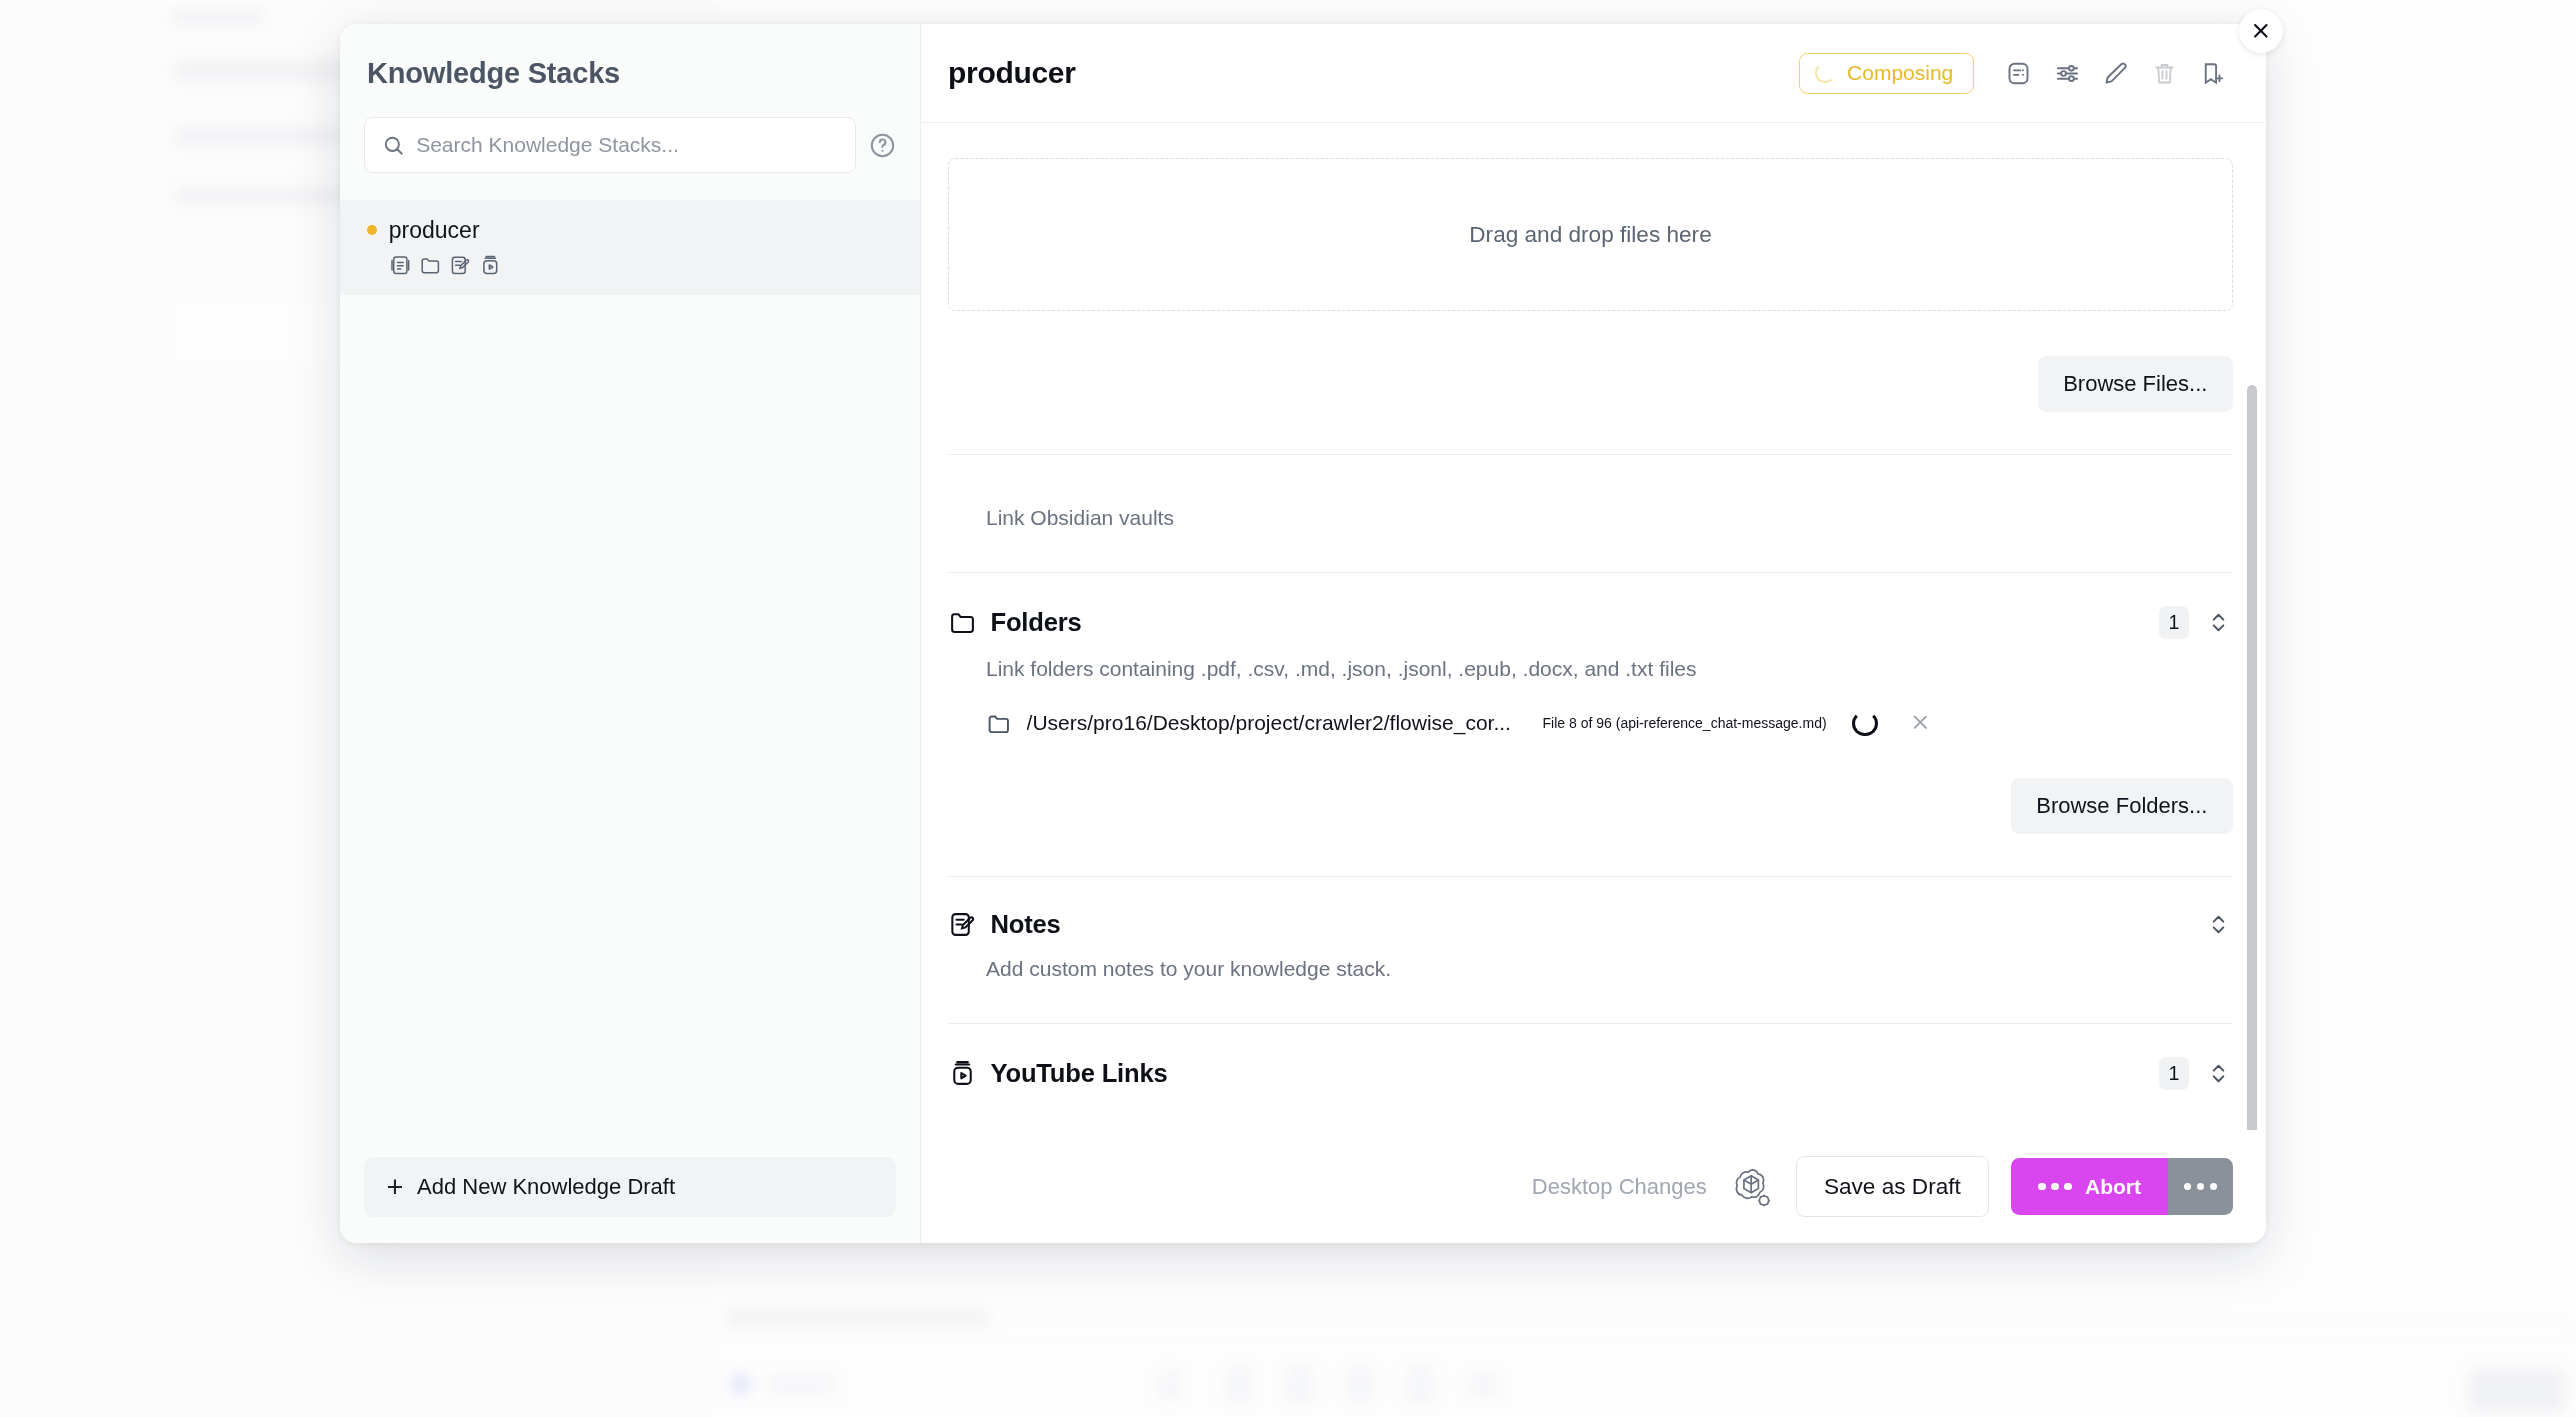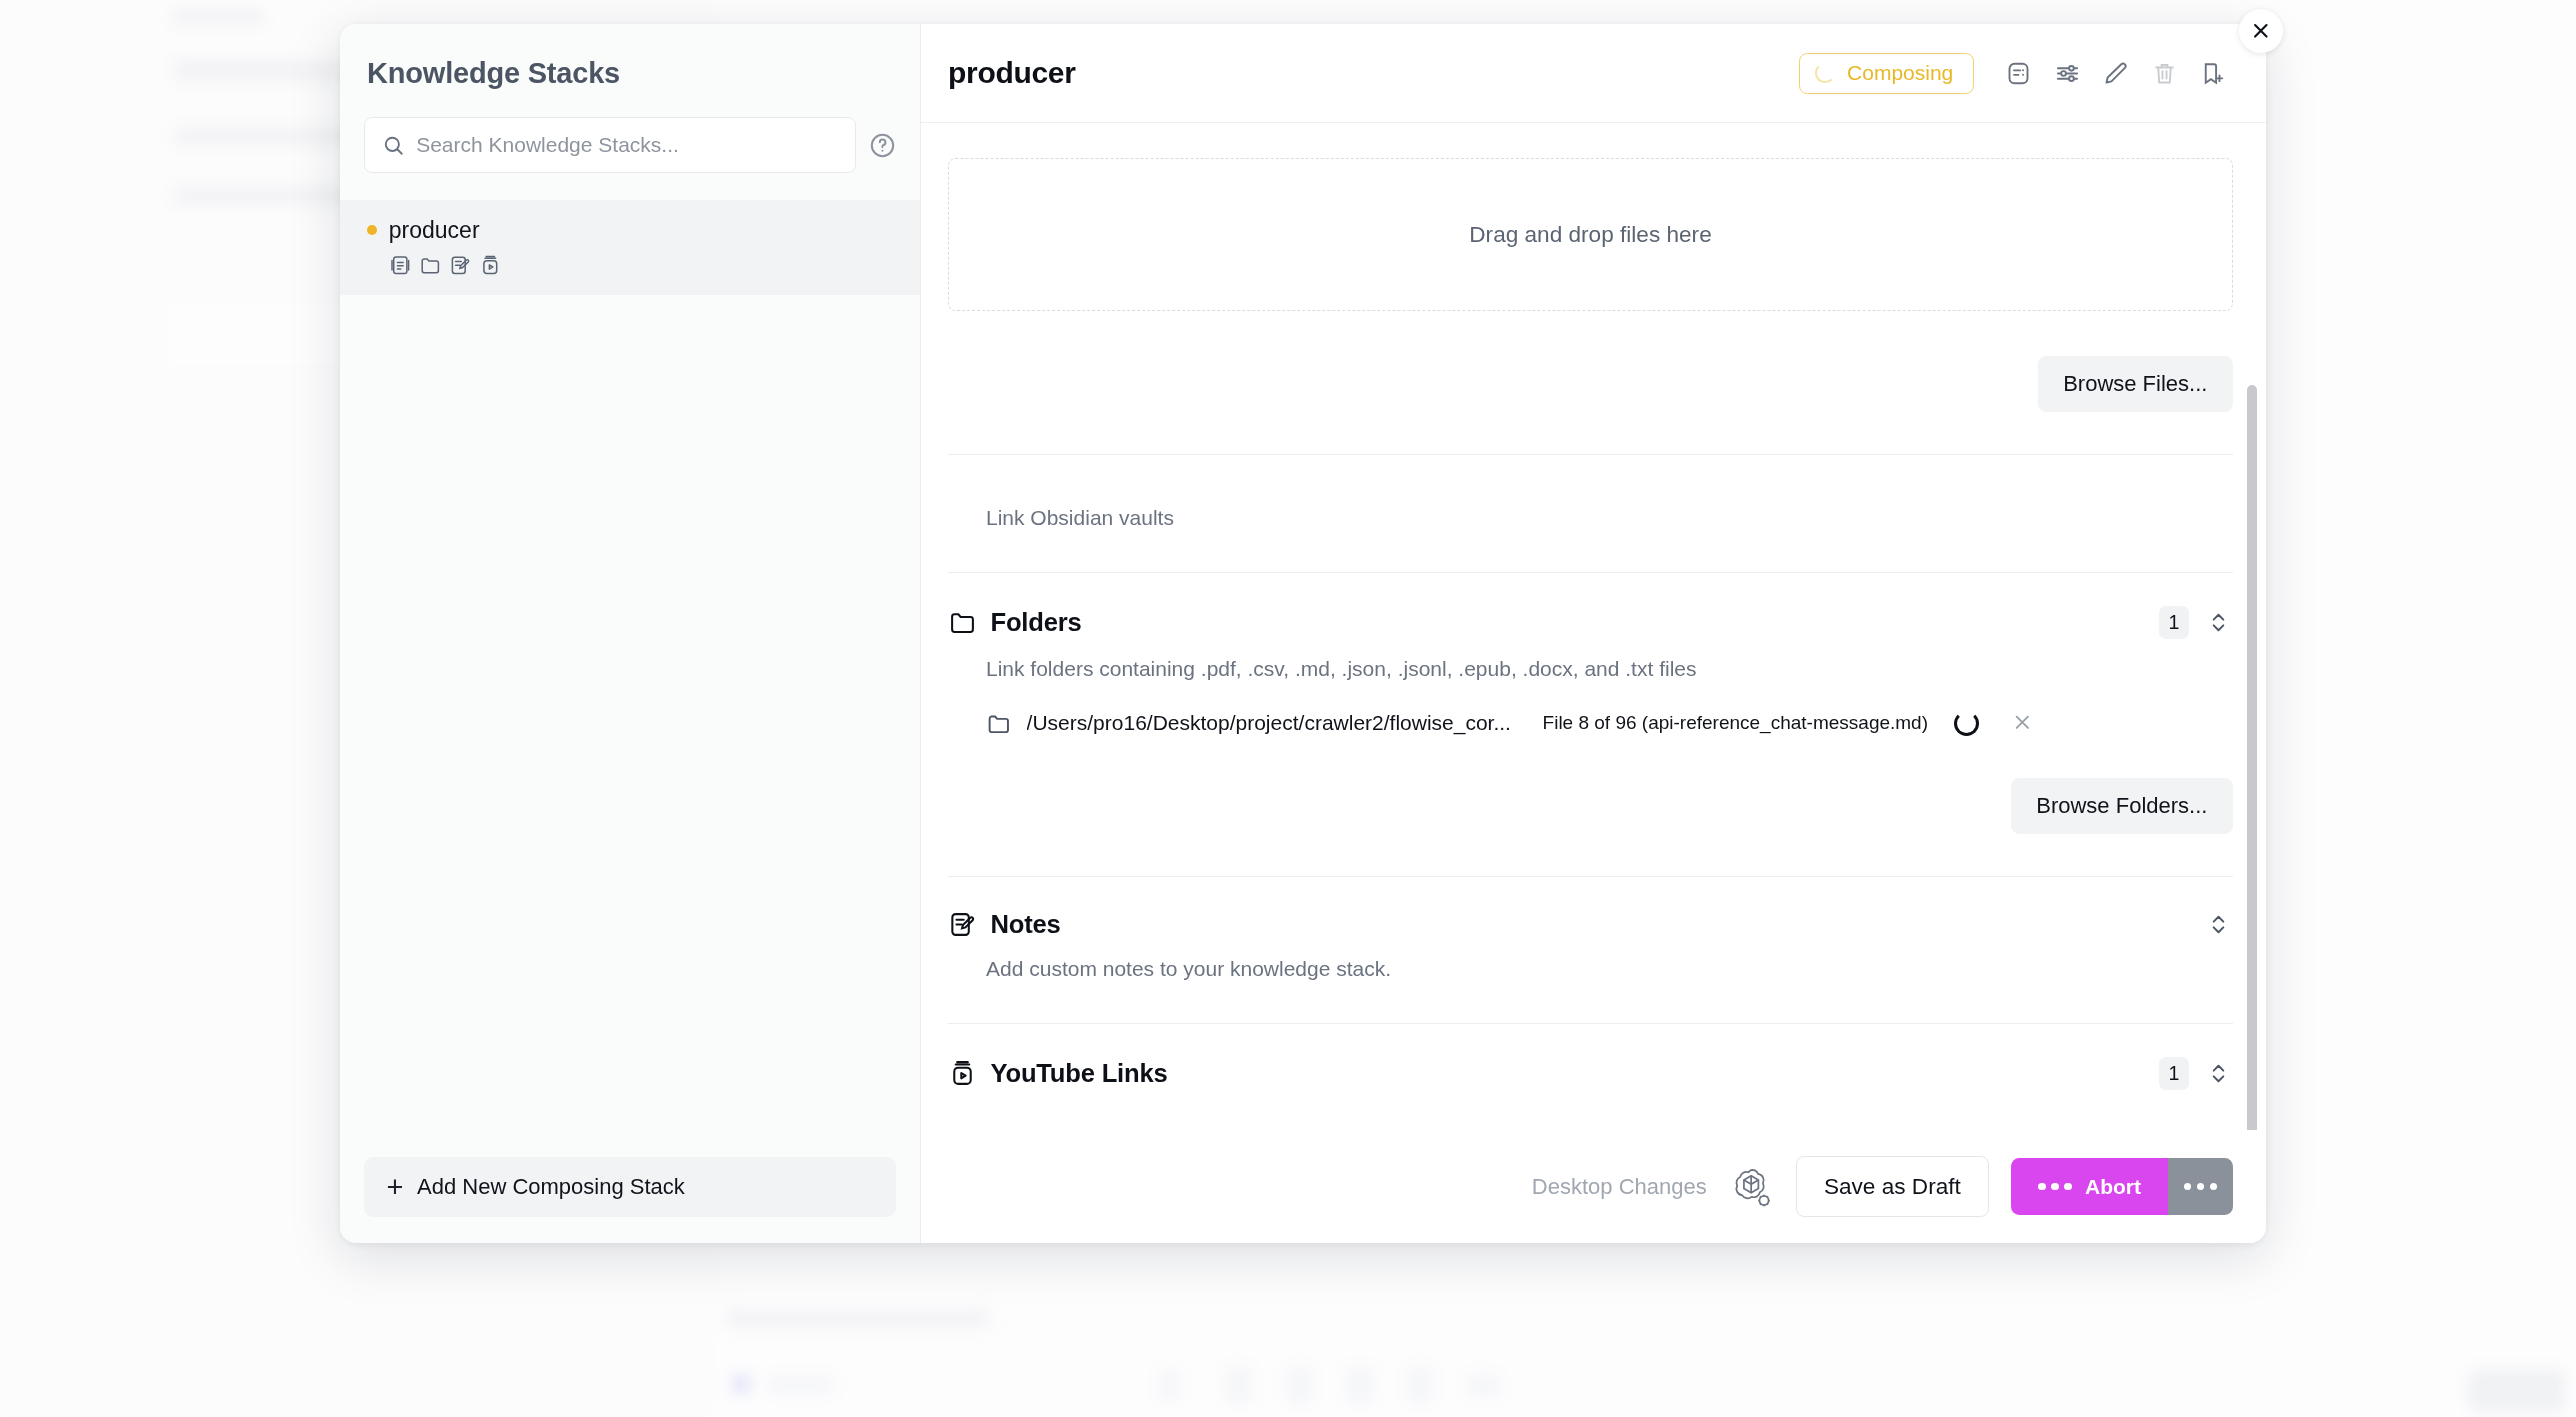--- a/index.html
+++ b/index.html
@@ -173,21 +173,21 @@
   .section-sub { font-size: 21px; color: #6b7280; margin: 18px 0 0 38px; }
 
   .folder-row {
     display: flex; align-items: center; gap: 15px;
     margin: 30px 0 0 38px; padding-right: 33px;
   }
   .folder-row > svg.folder-ico { width: 25.6px; height: 25.6px; flex: 0 0 auto; }
   .folder-path {
     font-size: 21px; color: #10131a; white-space: nowrap; overflow: hidden;
   }
-  .folder-status { font-size: 19px; color: #10131a; margin-left: 16.6px; white-space: nowrap; }
+  .folder-status { font-size: 14px; color: #10131a; margin-left: 16.6px; white-space: nowrap; }
   .spinner-dark {
     width: 25.6px; height: 25.6px; border-radius: 50%; flex: 0 0 auto;
     border: 3.8px solid #0d1117; border-top-color: transparent; margin-left: 10.5px;
   }
   .row-close { margin-left: 16.6px; cursor: pointer; }
   .row-close svg { width: 22.6px; height: 22.6px; }
 
   .browse-folders-row { display: flex; justify-content: flex-end; margin-top: 42px; }
 
   .v-scrollbar {
@@ -312,21 +312,21 @@
             <path d="M6.4 4.6h11.2M7.6 2.6h8.8" stroke-linecap="round"></path>
             <path d="M11 11.6l3.6 2.2-3.6 2.2z" stroke-linejoin="round"></path>
           </svg>
         </div>
       </div>
     </div>
 
     <div class="left-footer">
       <button class="add-stack-btn">
         <span class="plus">+</span>
-        <span>Add New Composing Stack</span>
+        <span>Add New Knowledge Draft</span>
       </button>
     </div>
   </div>
 
   <div class="right-panel">
 
     <div class="right-header">
       <div class="right-title">producer</div>
       <div class="header-tools">
 

